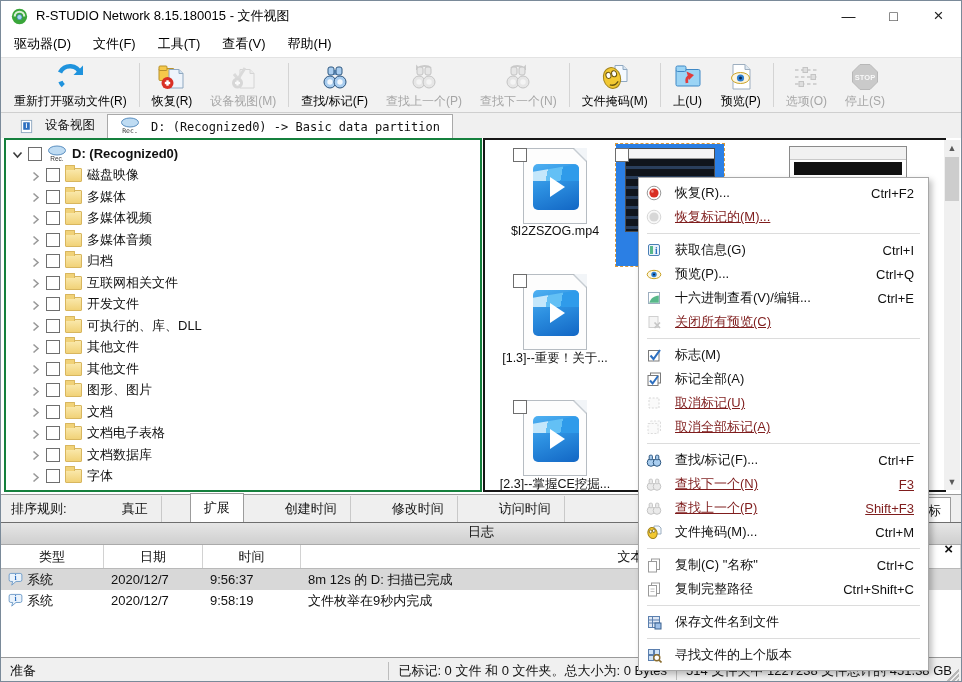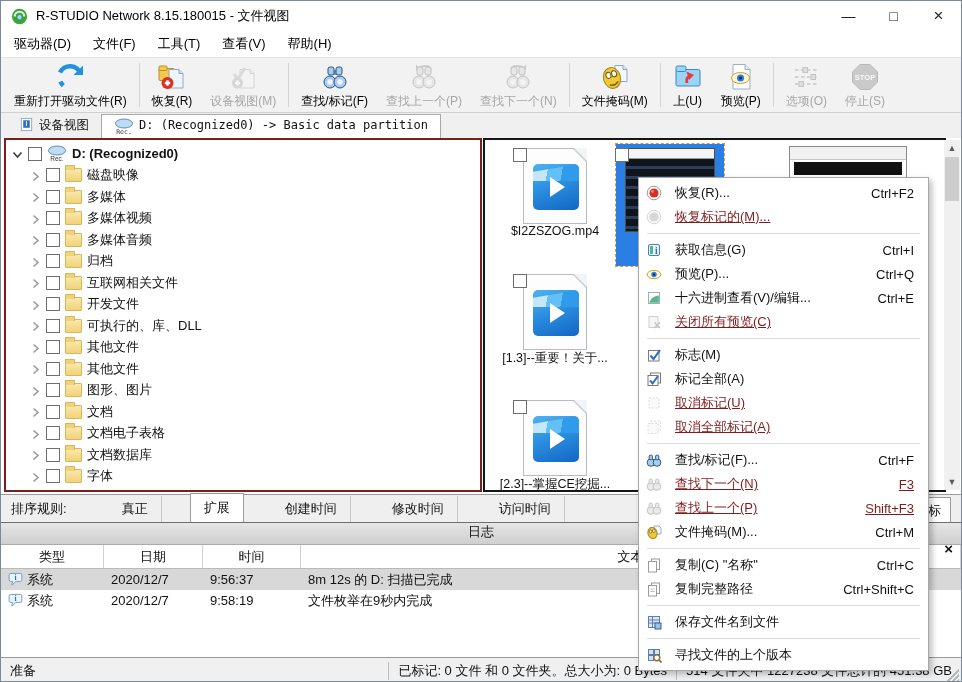--- a/index.html
+++ b/index.html
@@ -21,25 +21,25 @@
   
   .toolbar { position:absolute; left:0; top:56px; width:100%; height:56px; background:#f2f2f2; border-top:1px solid #e3e3e3; border-bottom:1px solid #cfcfcf; display:flex; align-items:stretch; padding:2px 4px; }
   .tb-item { display:flex; flex-direction:column; align-items:center; justify-content:flex-start; padding:2px 9px 0; }
   .tb-ic { width:30px; height:30px; }
   .tb-ic svg { width:30px; height:30px; }
   .tb-label { font-size:12px; margin-top:1px; white-space:nowrap; color:#000; }
   .tb-item.disabled .tb-label { color:#a6a6a6; }
   .tb-sep { width:1px; background:#d4d4d4; margin:3px 3px; }
   
   .tabrow { position:absolute; left:0; top:112px; width:100%; height:25px; background:#f0f0f0; display:flex; align-items:flex-end; padding-left:6px; }
-  .tab { display:flex; align-items:flex-start; gap:5px; padding:3px 12px 4px; font-size:12.5px; }
+  .tab { display:flex; align-items:flex-end; gap:11px; padding:3px 12px 4px; font-size:12.5px; }
   .tab .ic16 { width:15px; height:15px; } .tab .ic16 svg { width:100%; height:100%; }
   .tab.active { background:#fff; border:1px solid #a9a9a9; border-bottom:none; height:24px; font-family:"DejaVu Sans Mono","Liberation Mono",monospace; font-size:12px; }
   
-  .tree-panel { position:absolute; left:3px; top:137px; width:478px; height:354px; background:#fff; border:2px solid #7f1d1d; overflow:hidden; padding-top:3px; }
+  .tree-panel { position:absolute; left:3px; top:137px; width:478px; height:354px; background:#fff; border:2px solid #15803d; overflow:hidden; padding-top:3px; }
   .tree-row { display:flex; align-items:center; height:21.5px; padding-left:6px; gap:5px; }
   .tree-row.child { padding-left:24px; }
   .chev { width:11px; height:11px; flex:0 0 11px; } .chev svg { width:11px; height:11px; }
   .cb { width:14px; height:14px; background:#fff; border:1px solid #6e6e6e; flex:0 0 14px; }
   .folder { width:17px; height:14px; position:relative; background:linear-gradient(#fae9ad,#f1d278); border:1px solid #d8b65e; border-radius:1px; flex:0 0 17px; }
   .folder::before { content:""; position:absolute; left:-1px; top:-4px; width:8px; height:4px; background:#f1d278; border:1px solid #d8b65e; border-bottom:none; border-radius:1px 1px 0 0; }
   .tree-label { font-size:13px; white-space:nowrap; }
   .tree-row.root .tree-label { font-weight:bold; }
   .recico { width:20px; height:17px; flex:0 0 20px; } .recico svg { width:100%; height:100%; }
   .file-panel { position:absolute; left:482px; top:137px; width:463px; height:354px; background:#fff; border:2px solid #161616; overflow:hidden; }

